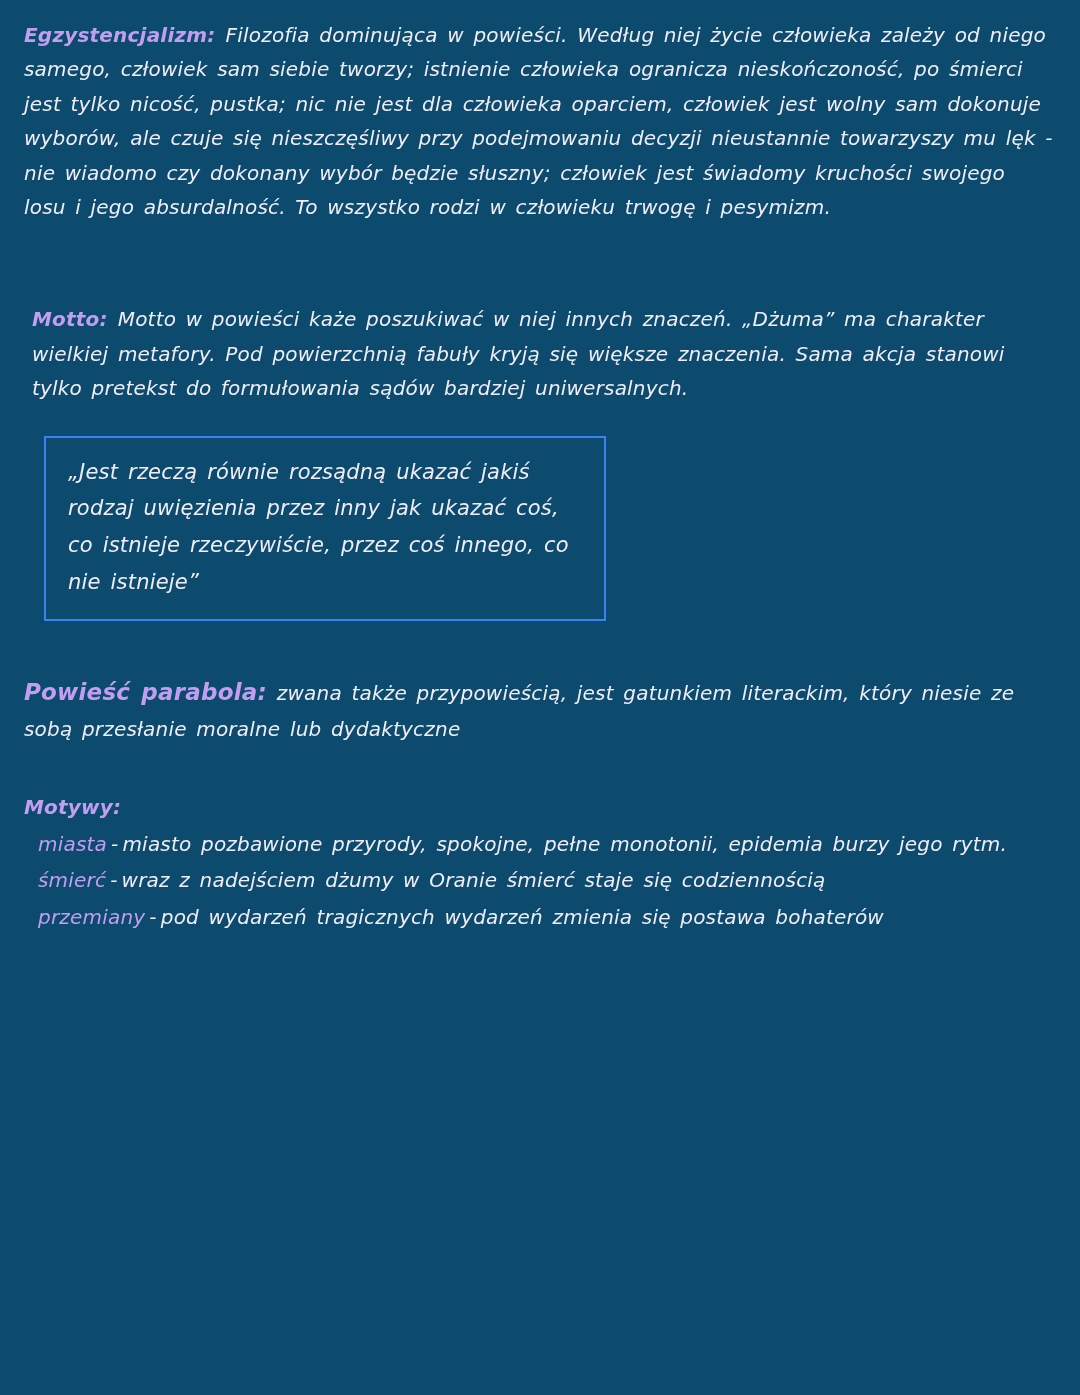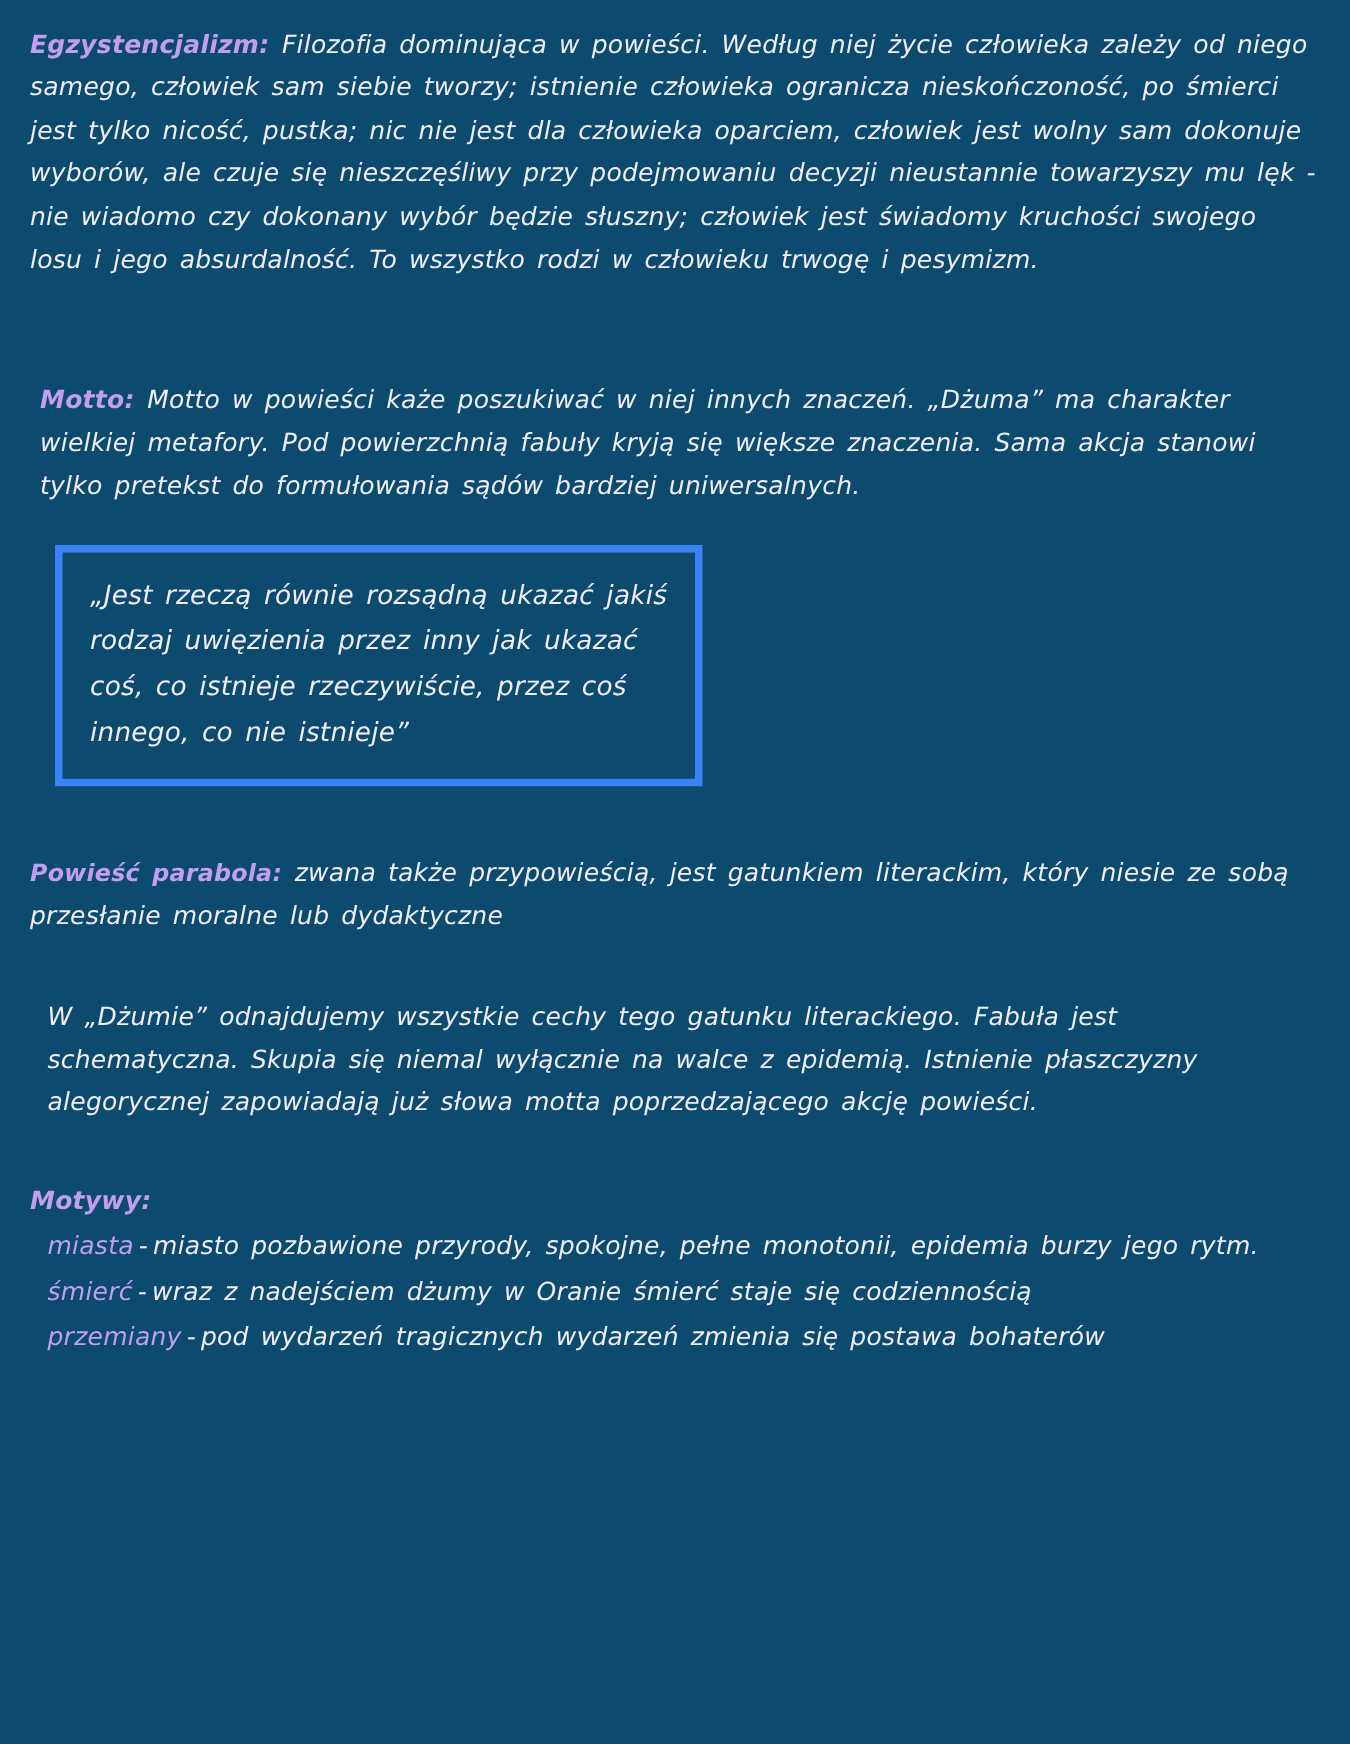--- a/index.html
+++ b/index.html
@@ -26,30 +26,30 @@
   p { margin: 0; }
   .heading {
     color: #c39df0;
     font-weight: bold;
     margin-right: 10px;
   }
   .section { margin-bottom: 0; }
   .sec-exist { margin-top: 2px; }
   .sec-motto { margin-top: 78px; padding-left: 8px; }
   .quote-box {
-    border: 6px solid #3b82f6;
-    width: 518px;
+    border: 2px solid #3b82f6;
+    width: 562px;
     box-sizing: border-box;
     padding: 16px 22px 18px 22px;
     margin: 30px 0 0 12px;
     font-size: 21px;
     line-height: 1.75;
   }
   .sec-parabola { margin-top: 52px; }
-  .sec-parabola .heading { font-size: 19px; }
+  .sec-parabola .heading { font-size: 23px; }
   .parabola-body2 { margin-top: 46px; padding-left: 14px; }
   .sec-motifs { margin-top: 44px; }
   .motif-list { margin: 2px 0 0 0; padding: 0; list-style: none; }
   .motif-item { margin: 0 0 2px 0; padding-left: 14px; }
   .motif-term { color: #c39df0; }
   .motif-sep { color: #f0edf4; padding: 0 4px; }
 </style>
 </head>
 <body>
 
@@ -61,21 +61,20 @@
 
   <div class="section sec-motto">
     <p><span class="heading">Motto:</span><span>Motto w powieści każe poszukiwać w niej innych znaczeń. „Dżuma” ma charakter wielkiej metafory. Pod powierzchnią fabuły kryją się większe znaczenia. Sama akcja stanowi tylko pretekst do formułowania sądów bardziej uniwersalnych.</span></p>
     <div class="quote-box">
       <p>„Jest rzeczą równie rozsądną ukazać jakiś rodzaj uwięzienia przez inny jak ukazać coś, co istnieje rzeczywiście, przez coś innego, co nie istnieje”</p>
     </div>
   </div>
 
   <div class="section sec-parabola">
     <p><span class="heading">Powieść parabola:</span><span>zwana także przypowieścią, jest gatunkiem literackim, który niesie ze sobą przesłanie moralne lub dydaktyczne</span></p>
-    <p class="parabola-body2">W „Dżumie” odnajdujemy wszystkie cechy tego gatunku literackiego. Fabuła jest schematyczna. Skupia się niemal wyłącznie na walce z epidemią. Istnienie płaszczyzny alegorycznej zapowiadają już słowa motta poprzedzającego akcję powieści.</p>
   </div>
 
   <div class="section sec-motifs">
     <p><span class="heading">Motywy:</span></p>
     <ul class="motif-list">
       <li class="motif-item"><span class="motif-term">miasta</span><span class="motif-sep">-</span><span>miasto pozbawione przyrody, spokojne, pełne monotonii, epidemia burzy jego rytm.</span></li>
       <li class="motif-item"><span class="motif-term">śmierć</span><span class="motif-sep">-</span><span>wraz z nadejściem dżumy w Oranie śmierć staje się codziennością</span></li>
       <li class="motif-item"><span class="motif-term">przemiany</span><span class="motif-sep">-</span><span>pod wydarzeń tragicznych wydarzeń zmienia się postawa bohaterów</span></li>
     </ul>
   </div>

